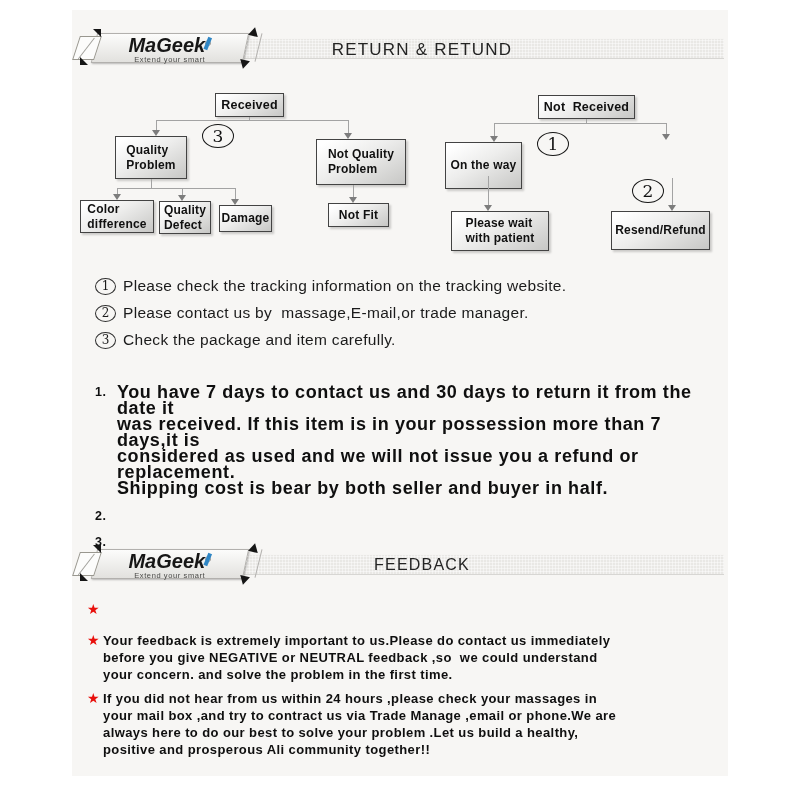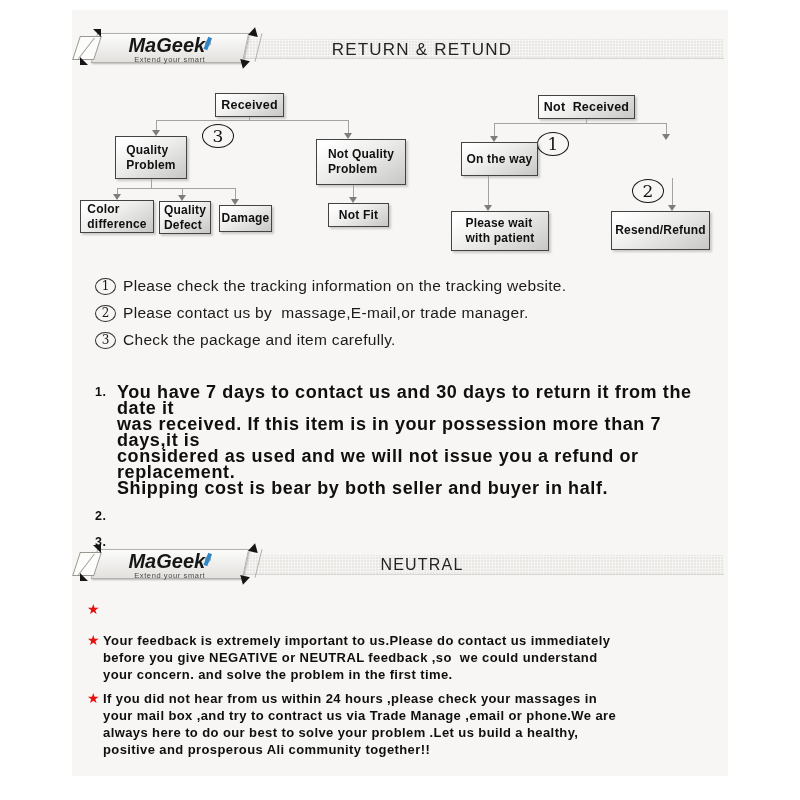--- a/index.html
+++ b/index.html
@@ -136,21 +136,21 @@
 
   <div class="fbox pre" style="left:466px; top:85px; width:97px; height:24px; font-size:12.5px">Not  Received</div>
   <span class="vline" style="left:514px; top:109px; height:4px"></span>
   <span class="hline" style="left:422px; top:113px; width:172px"></span>
   <span class="vline" style="left:422px; top:113px; height:13px"></span>
   <span class="arr" style="left:418px; top:126px"></span>
   <span class="vline" style="left:594px; top:113px; height:11px"></span>
   <span class="arr" style="left:590px; top:124px"></span>
   <div class="badge" style="left:465px; top:122px; width:32px; height:24px">1</div>
 
-  <div class="fbox" style="left:389px; top:132px; width:77px; height:34px">On the way</div>
+  <div class="fbox" style="left:373px; top:132px; width:77px; height:47px">On the way</div>
   <div class="badge" style="left:560px; top:169px; width:32px; height:24px">2</div>
 
   <span class="vline" style="left:416px; top:166px; height:29px"></span>
   <span class="arr" style="left:412px; top:195px"></span>
   <div class="fbox pre" style="left:379px; top:201px; width:98px; height:40px">Please wait
 with patient</div>
 
   <span class="vline" style="left:600px; top:168px; height:27px"></span>
   <span class="arr" style="left:596px; top:195px"></span>
   <div class="fbox" style="left:539px; top:201px; width:99px; height:39px">Resend/Refund</div>
@@ -193,21 +193,21 @@
       </div>
     </div>
     <div class="fold">
           <div class="fold-line"></div>
         </div>
     <span class="wedge wedge-a" style="left:21px; top:-4px"></span>
     <span class="wedge wedge-b" style="left:8px; top:24px"></span>
     <span class="wedge wedge-c" style="left:177px; top:-6px"></span>
     <span class="wedge wedge-d" style="left:167px; top:27px"></span>
     <span class="plate-slash"></span>
-    <div class="banner-title" style="font-size:16px">NEUTRAL</div>
+    <div class="banner-title" style="font-size:16px">FEEDBACK</div>
   </div>
 
   <div class="feedback-list" style="top:591px">
     <div class="fb-item">
       <span class="fb-star">★</span>
     </div>
     <div class="fb-item">
       <span class="fb-star">★</span>
       <span class="fb-text pre">Your feedback is extremely important to us.Please do contact us immediately
 before you give NEGATIVE or NEUTRAL feedback ,so  we could understand

